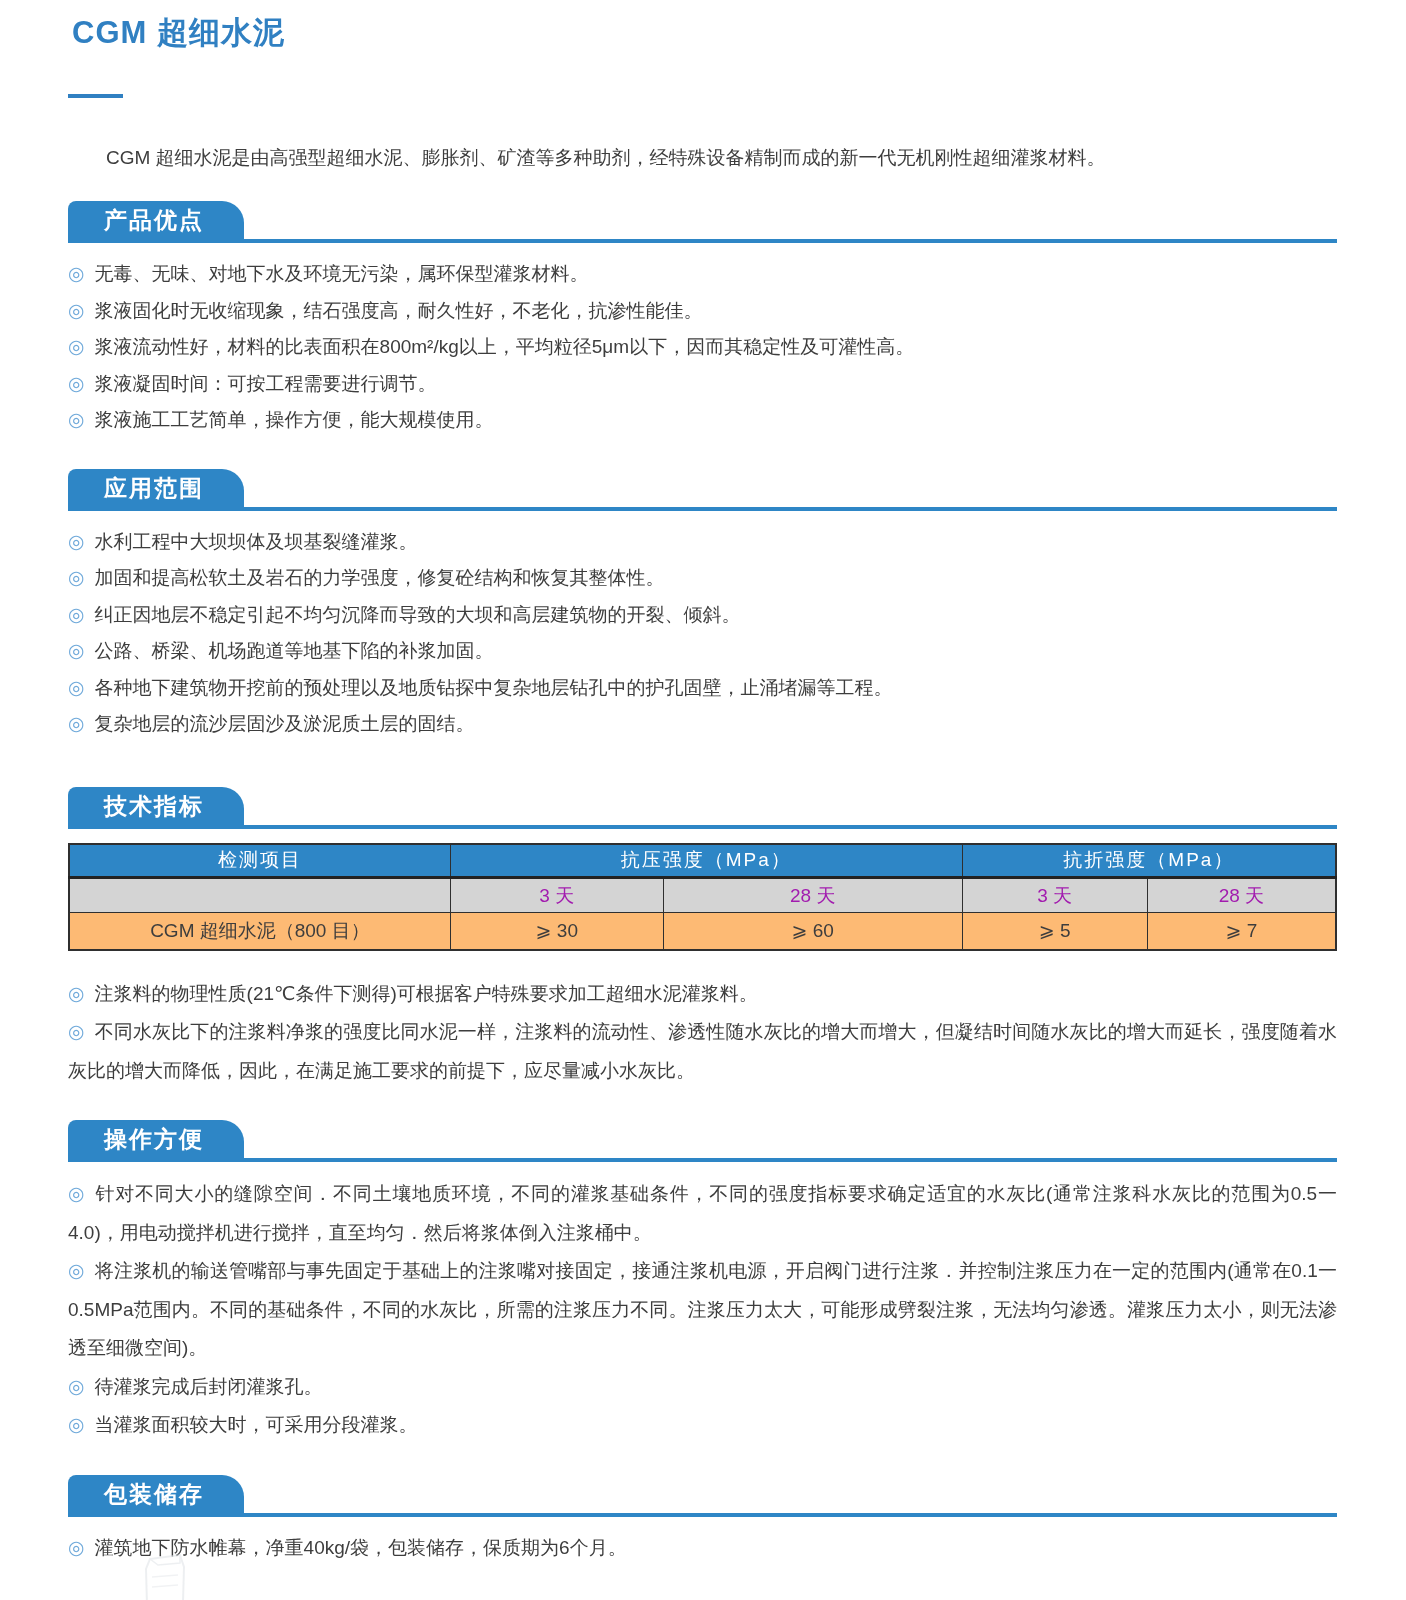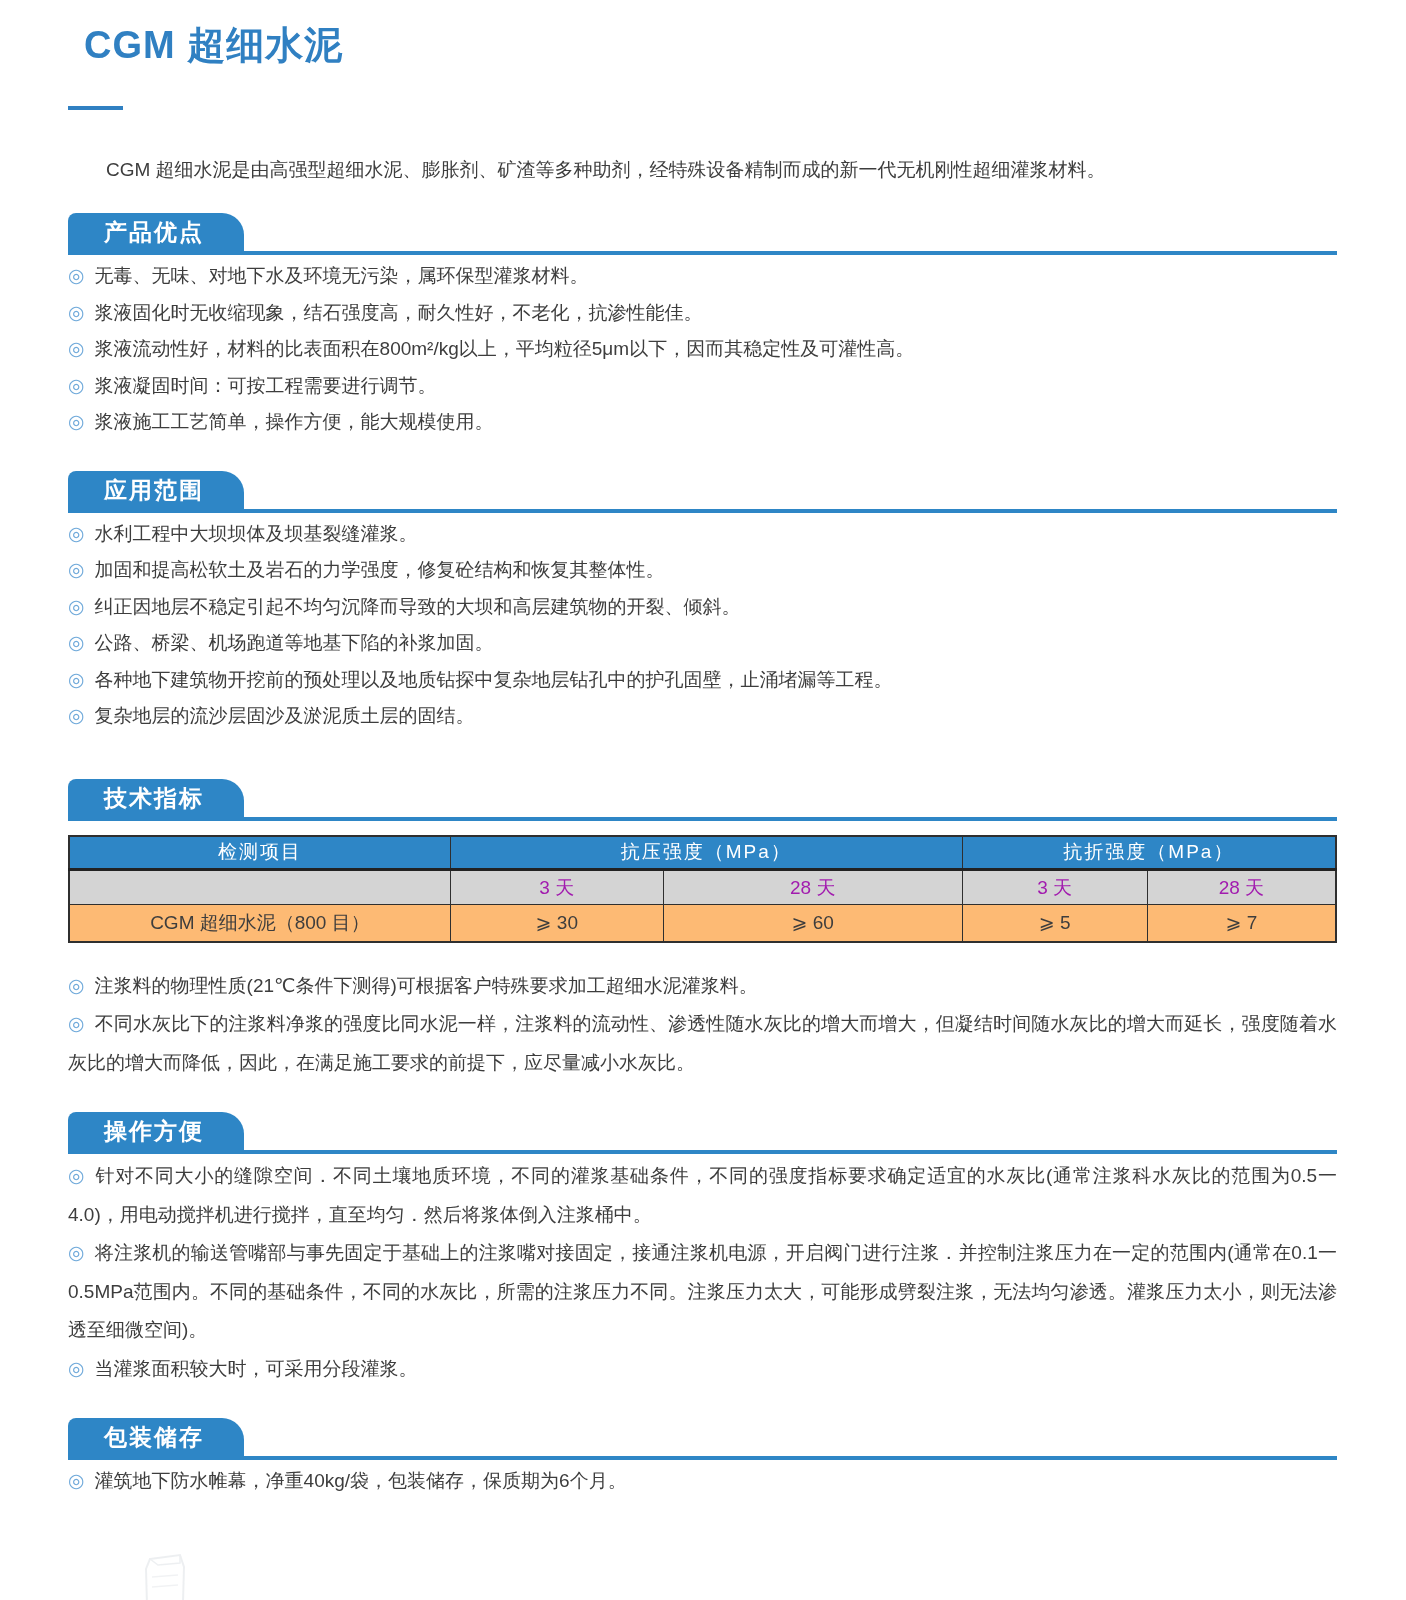--- a/index.html
+++ b/index.html
@@ -14,39 +14,39 @@
   html,body{margin:0;padding:0;}
   body{
     width:1406px;height:1600px;overflow:hidden;
     background:#ffffff;color:var(--ink);
     font-family:"Liberation Sans","DejaVu Sans",sans-serif;
     position:relative;
   }
   .page{padding:8px 69px 0 68px;}
 
   .title{
-    margin:16px;font-size:38px;font-weight:700;color:var(--title-blue);
+    margin:4px;font-size:31px;font-weight:700;color:var(--title-blue);
     letter-spacing:1px;line-height:42px;
   }
   .title-dash{width:55px;height:4px;background:var(--title-blue);margin-top:40px;}
 
   .intro{
     margin:46px 0 0 0;font-size:19px;line-height:27px;text-indent:2em;
   }
 
   .sec{margin-top:30px;}
   .sec-specs{margin-top:44px;}
   .sec-head{border-bottom:4px solid var(--accent);line-height:0;}
   .sec-tab{
     display:inline-block;background:var(--accent);color:#ffffff;
     font-size:23px;font-weight:700;line-height:38px;height:38px;
     padding:0 40px 0 36px;border-radius:8px 22px 0 0;letter-spacing:2px;
   }
 
-  .blist{margin-top:3px;}
+  .blist{margin-top:13px;}
   .bitem{
     margin:0;font-size:19px;line-height:36.5px;text-align:justify;
   }
   .blist-loose .bitem{line-height:38.5px;}
   .bicon{
     color:var(--bullet-blue);font-size:19px;margin-right:10px;
   }
 
   table.spec-table{
     width:100%;border-collapse:collapse;margin-top:14px;
@@ -147,20 +147,21 @@
     </div>
   </section>
 
   <section class="sec">
     <div class="sec-head">
       <span class="sec-tab">操作方便</span>
     </div>
     <div class="blist blist-loose">
       <p class="bitem"><span class="bicon">◎</span><span>针对不同大小的缝隙空间．不同土壤地质环境，不同的灌浆基础条件，不同的强度指标要求确定适宜的水灰比(通常注浆科水灰比的范围为0.5一4.0)，用电动搅拌机进行搅拌，直至均匀．然后将浆体倒入注浆桶中。</span></p>
       <p class="bitem"><span class="bicon">◎</span><span>将注浆机的输送管嘴部与事先固定于基础上的注浆嘴对接固定，接通注浆机电源，开启阀门进行注浆．并控制注浆压力在一定的范围内(通常在0.1一0.5MPa范围内。不同的基础条件，不同的水灰比，所需的注浆压力不同。注浆压力太大，可能形成劈裂注浆，无法均匀渗透。灌浆压力太小，则无法渗透至细微空间)。</span></p>
+      <p class="bitem"><span class="bicon">◎</span><span>待灌浆完成后封闭灌浆孔。</span></p>
       <p class="bitem"><span class="bicon">◎</span><span>当灌浆面积较大时，可采用分段灌浆。</span></p>
     </div>
   </section>
 
   <section class="sec">
     <div class="sec-head">
       <span class="sec-tab">包装储存</span>
     </div>
     <div class="blist">
       <p class="bitem"><span class="bicon">◎</span><span>灌筑地下防水帷幕，净重40kg/袋，包装储存，保质期为6个月。</span></p>

